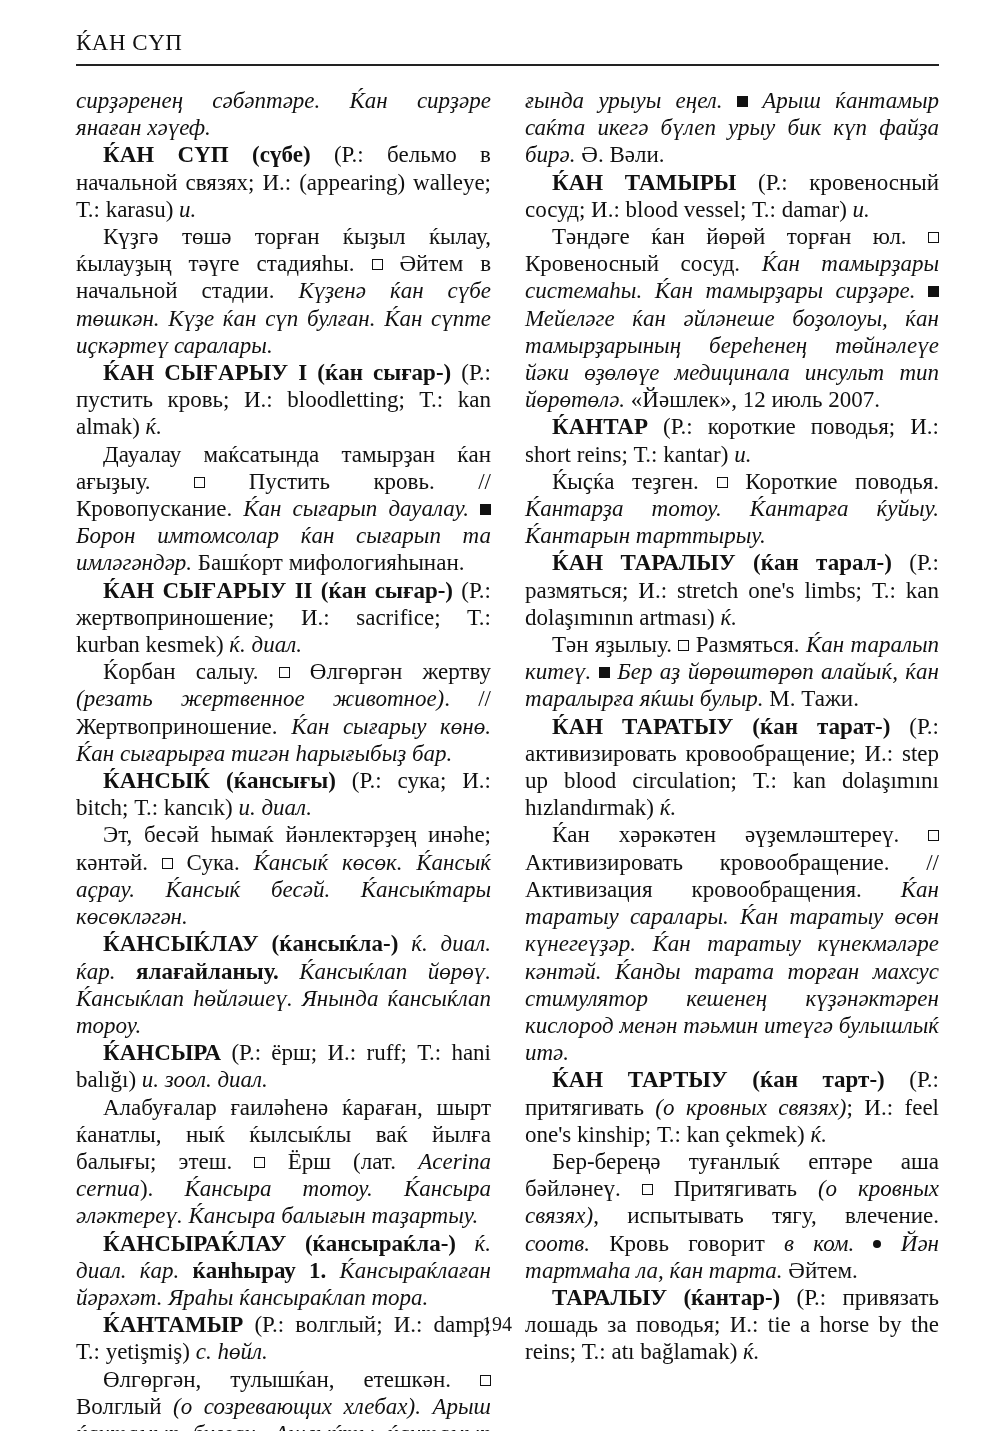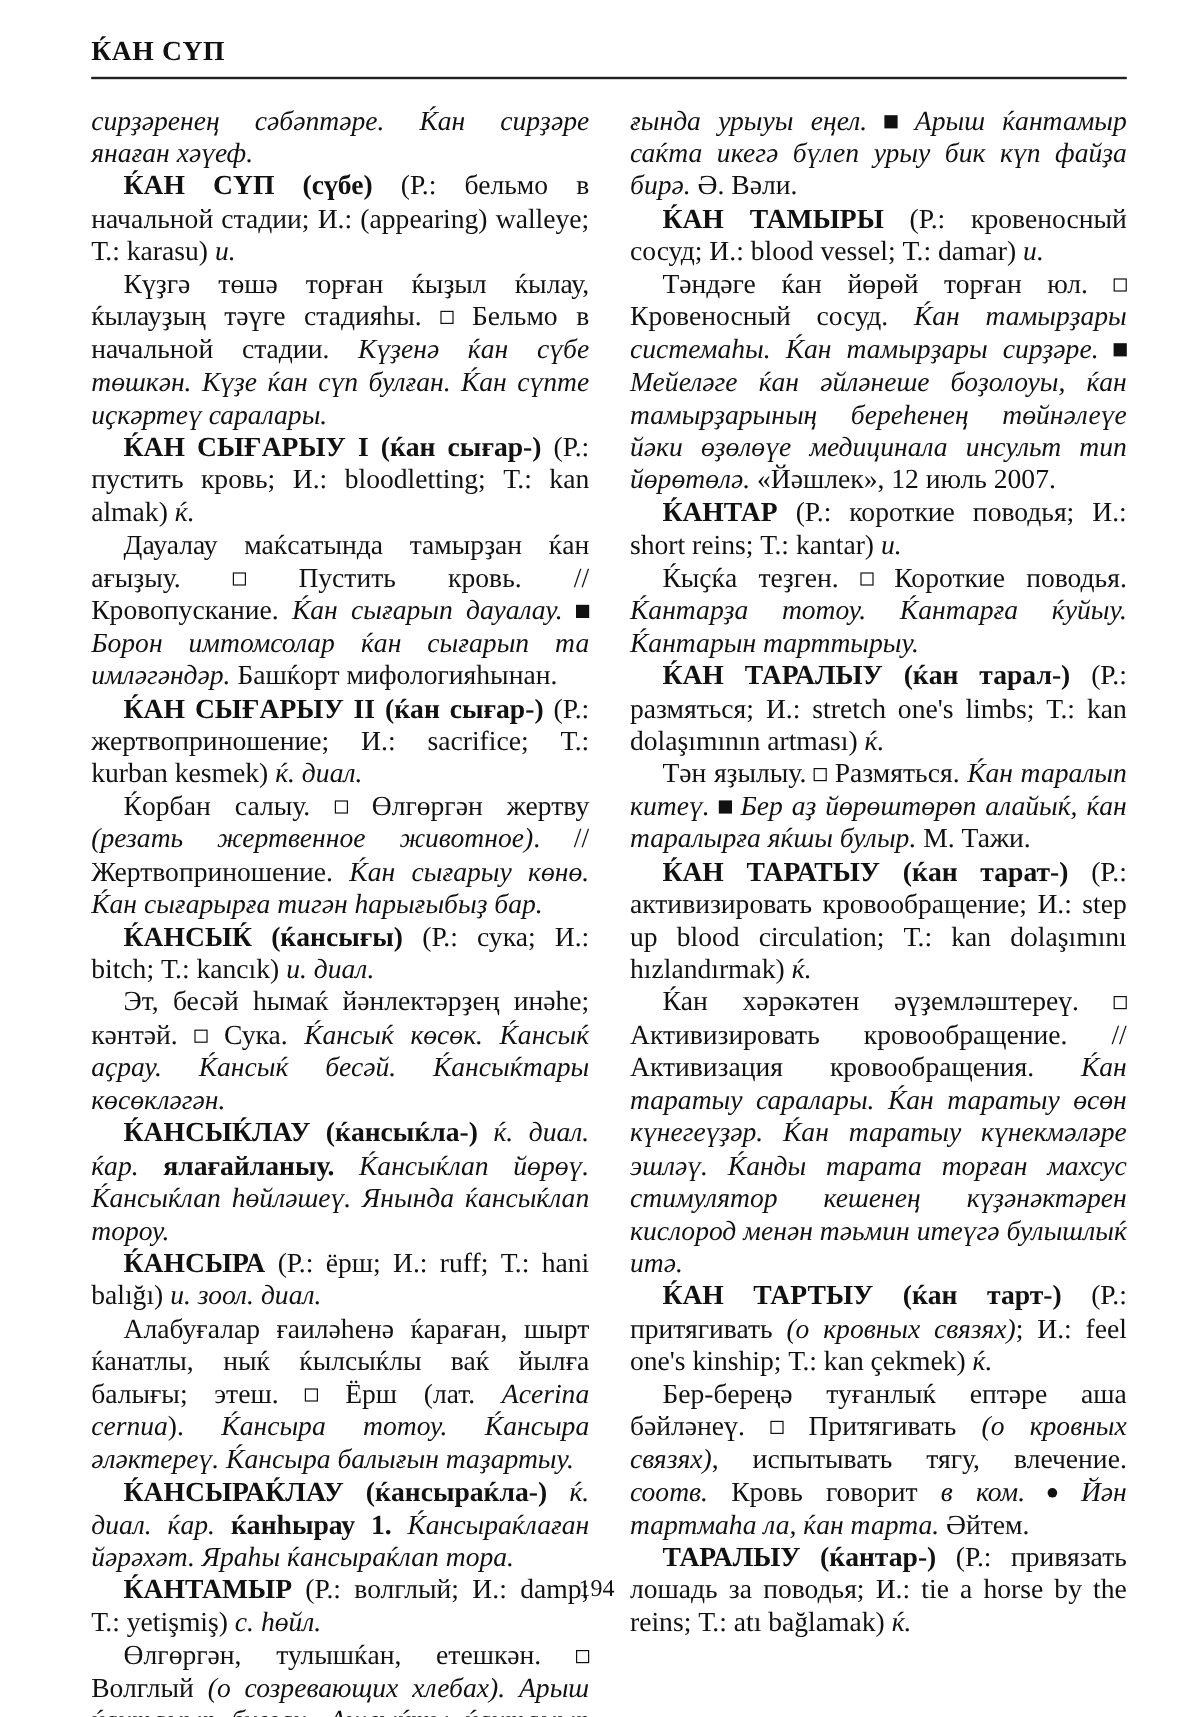--- a/index.html
+++ b/index.html
@@ -1,20 +1,20 @@
 <!DOCTYPE html>
 <html><head>
 <meta charset="utf-8">
 <style>
   html, body { margin: 0; padding: 0; background: #ffffff; }
   body { width: 1000px; height: 1431px; position: relative; overflow: hidden; color: #111; }
   .page { position: absolute; left: 0; top: 0; width: 1000px; height: 1431px; }
   .running-head {
     position: absolute; left: 76px; top: 30px;
-    font-family: "Liberation Serif", serif; font-weight: bold; font-size: 23px; letter-spacing: 0.5px;
+    font-family: "Liberation Serif", serif; font-weight: normal; font-size: 23px; letter-spacing: 0.5px;
   }
   .rule { position: absolute; left: 76px; top: 64px; width: 863px; height: 2px; background: #222; }
   .col {
     position: absolute; top: 87px; width: 415px;
     font-family: "Liberation Serif", serif; font-size: 23px; line-height: 27.2px;
     text-align: justify; hyphens: manual;
   }
   .col.left { left: 76px; }
   .col.right { left: 525px; width: 414px; }
   .p { margin: 0; text-indent: 0; }
@@ -31,22 +31,22 @@
 </style>
 </head>
 <body>
 
 <div class="page">
   <div class="running-head">ЌАН СҮП</div>
   <div class="rule"></div>
 
   <div class="col left" id="col-left">
       <p class="p"><span class="i">сирҙәренең сәбәптәре. Ќан сирҙәре янаған хәүеф.</span></p>
-      <p class="p ind"><span class="b">ЌАН СҮП (сүбе) </span><span class="">(Р.: бельмо в начальной стадии; И.: (appearing) walleye; Т.: karasu) </span><span class="i">и.</span></p>
-      <p class="p ind"><span class="">Күҙгә төшә торған ќыҙыл ќылау, ќылауҙың тәүге стадияһы. </span><span class="sq"></span><span class=""> Бельмо в начальной стадии. </span><span class="i">Күҙенә ќан сүбе төшкән. Күҙе ќан сүп булған. Ќан сүпте иҫкәртеү саралары.</span></p>
+      <p class="p ind"><span class="b">ЌАН СҮП (сүбе) </span><span class="">(Р.: бельмо в начальной связях; И.: (appearing) walleye; Т.: karasu) </span><span class="i">и.</span></p>
+      <p class="p ind"><span class="">Күҙгә төшә торған ќыҙыл ќылау, ќылауҙың тәүге стадияһы. </span><span class="sq"></span><span class=""> Әйтем в начальной стадии. </span><span class="i">Күҙенә ќан сүбе төшкән. Күҙе ќан сүп булған. Ќан сүпте иҫкәртеү саралары.</span></p>
       <p class="p ind"><span class="b">ЌАН СЫҒАРЫУ I (ќан сығар-) </span><span class="">(Р.: пустить кровь; И.: bloodletting; Т.: kan almak) </span><span class="i">ќ.</span></p>
       <p class="p ind"><span class="">Дауалау маќсатында тамырҙан ќан ағыҙыу. </span><span class="sq"></span><span class=""> Пустить кровь. // Кровопускание. </span><span class="i">Ќан сығарып дауалау. </span><span class="sqf"></span><span class="i"> Борон имтомсолар ќан сығарып та имләгәндәр. </span><span class="">Башќорт мифологияһынан.</span></p>
       <p class="p ind"><span class="b">ЌАН СЫҒАРЫУ II (ќан сығар-) </span><span class="">(Р.: жертвоприношение; И.: sacrifice; Т.: kurban kesmek) </span><span class="i">ќ. диал.</span></p>
       <p class="p ind"><span class="">Ќорбан салыу. </span><span class="sq"></span><span class=""> Өлгөргән жертву </span><span class="i">(резать жертвенное животное)</span><span class="">. // Жертвоприношение. </span><span class="i">Ќан сығарыу көнө. Ќан сығарырға тигән һарығыбыҙ бар.</span></p>
       <p class="p ind"><span class="b">ЌАНСЫЌ (ќансығы) </span><span class="">(Р.: сука; И.: bitch; Т.: kancık) </span><span class="i">и. диал.</span></p>
       <p class="p ind"><span class="">Эт, бесәй һымаќ йәнлектәрҙең инәһе; кәнтәй. </span><span class="sq"></span><span class=""> Сука. </span><span class="i">Ќансыќ көсөк. Ќансыќ аҫрау. Ќансыќ бесәй. Ќансыќтары көсөкләгән.</span></p>
       <p class="p ind"><span class="b">ЌАНСЫЌЛАУ (ќансыќла-) </span><span class="i">ќ. диал. ќар. </span><span class="b">ялағайланыу. </span><span class="i">Ќансыќлап йөрөү. Ќансыќлап һөйләшеү. Янында ќансыќлап тороу.</span></p>
       <p class="p ind"><span class="b">ЌАНСЫРА </span><span class="">(Р.: ёрш; И.: ruff; Т.: hani balığı) </span><span class="i">и. зоол. диал.</span></p>
       <p class="p ind"><span class="">Алабуғалар ғаиләһенә ќараған, шырт ќанатлы, ныќ ќылсыќлы ваќ йылға балығы; этеш. </span><span class="sq"></span><span class=""> Ёрш (лат. </span><span class="i">Acerina cernua</span><span class="">). </span><span class="i">Ќансыра тотоу. Ќансыра әләктереү. Ќансыра балығын таҙартыу.</span></p>
       <p class="p ind"><span class="b">ЌАНСЫРАЌЛАУ (ќансыраќла-) </span><span class="i">ќ. диал. ќар. </span><span class="b">ќанһырау 1. </span><span class="i">Ќансыраќлаған йәрәхәт. Яраһы ќансыраќлап тора.</span></p>
@@ -55,20 +55,20 @@
     </div>
   <div class="col right" id="col-right">
       <p class="p"><span class="i">ғында урыуы еңел. </span><span class="sqf"></span><span class="i"> Арыш ќантамыр саќта икегә бүлеп урыу бик күп файҙа бирә. </span><span class="">Ә. Вәли.</span></p>
       <p class="p ind"><span class="b">ЌАН ТАМЫРЫ </span><span class="">(Р.: кровеносный сосуд; И.: blood vessel; Т.: damar) </span><span class="i">и.</span></p>
       <p class="p ind"><span class="">Тәндәге ќан йөрөй торған юл. </span><span class="sq"></span><span class=""> Кровеносный сосуд. </span><span class="i">Ќан тамырҙары системаһы. Ќан тамырҙары сирҙәре. </span><span class="sqf"></span><span class="i"> Мейеләге ќан әйләнеше боҙолоуы, ќан тамырҙарының береһенең төйнәлеүе йәки өҙөлөүе медицинала инсульт тип йөрөтөлә. </span><span class="">«Йәшлек», 12 июль 2007.</span></p>
       <p class="p ind"><span class="b">ЌАНТАР </span><span class="">(Р.: короткие поводья; И.: short reins; Т.: kantar) </span><span class="i">и.</span></p>
       <p class="p ind"><span class="">Ќыҫќа теҙген. </span><span class="sq"></span><span class=""> Короткие поводья. </span><span class="i">Ќантарҙа тотоу. Ќантарға ќуйыу. Ќантарын тарттырыу.</span></p>
       <p class="p ind"><span class="b">ЌАН ТАРАЛЫУ (ќан тарал-) </span><span class="">(Р.: размяться; И.: stretch one's limbs; Т.: kan dolaşımının artması) </span><span class="i">ќ.</span></p>
       <p class="p ind"><span class="">Тән яҙылыу. </span><span class="sq"></span><span class=""> Размяться. </span><span class="i">Ќан таралып китеү. </span><span class="sqf"></span><span class="i"> Бер аҙ йөрөштөрөп алайыќ, ќан таралырға яќшы булыр. </span><span class="">М. Тажи.</span></p>
       <p class="p ind"><span class="b">ЌАН ТАРАТЫУ (ќан тарат-) </span><span class="">(Р.: активизировать кровообращение; И.: step up blood circulation; Т.: kan dolaşımını hızlandırmak) </span><span class="i">ќ.</span></p>
-      <p class="p ind"><span class="">Ќан хәрәкәтен әүҙемләштереү. </span><span class="sq"></span><span class=""> Активизировать кровообращение. // Активизация кровообращения. </span><span class="i">Ќан таратыу саралары. Ќан таратыу өсөн күнегеүҙәр. Ќан таратыу күнекмәләре эшләү. Ќанды тарата торған махсус стимулятор кешенең күҙәнәктәрен кислород менән тәьмин итеүгә булышлыќ итә.</span></p>
+      <p class="p ind"><span class="">Ќан хәрәкәтен әүҙемләштереү. </span><span class="sq"></span><span class=""> Активизировать кровообращение. // Активизация кровообращения. </span><span class="i">Ќан таратыу саралары. Ќан таратыу өсөн күнегеүҙәр. Ќан таратыу күнекмәләре кәнтәй. Ќанды тарата торған махсус стимулятор кешенең күҙәнәктәрен кислород менән тәьмин итеүгә булышлыќ итә.</span></p>
       <p class="p ind"><span class="b">ЌАН ТАРТЫУ (ќан тарт-) </span><span class="">(Р.: притягивать </span><span class="i">(о кровных связях)</span><span class="">; И.: feel one's kinship; Т.: kan çekmek) </span><span class="i">ќ.</span></p>
       <p class="p ind"><span class="">Бер-береңә туғанлыќ ептәре аша бәйләнеү. </span><span class="sq"></span><span class=""> Притягивать </span><span class="i">(о кровных связях)</span><span class="">, испытывать тягу, влечение. </span><span class="i">соотв. </span><span class="">Кровь говорит </span><span class="i">в ком. </span><span class="dot"></span><span class="i"> Йән тартмаһа ла, ќан тарта. </span><span class="">Әйтем.</span></p>
       <p class="p ind"><span class="b">ТАРАЛЫУ (ќантар-) </span><span class="">(Р.: привязать лошадь за поводья; И.: tie a horse by the reins; Т.: atı bağlamak) </span><span class="i">ќ.</span></p>
     </div>
 
   <div class="pagenum">194</div>
 </div>
 
 </body></html>

